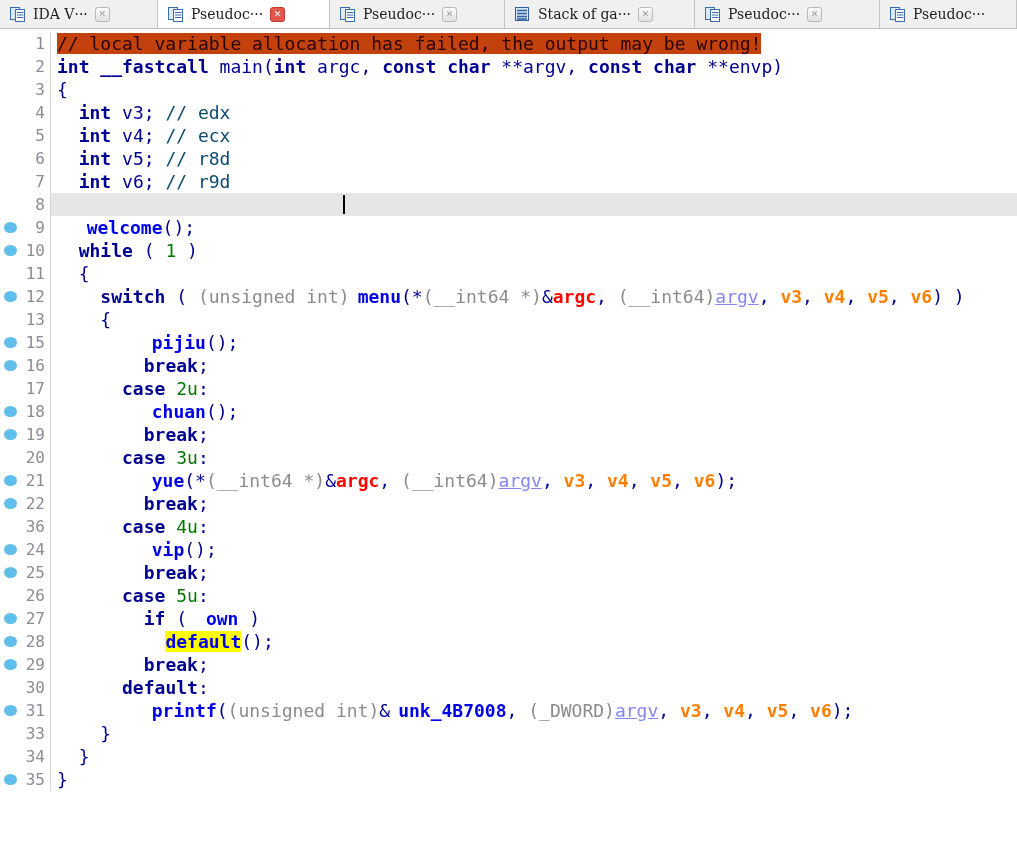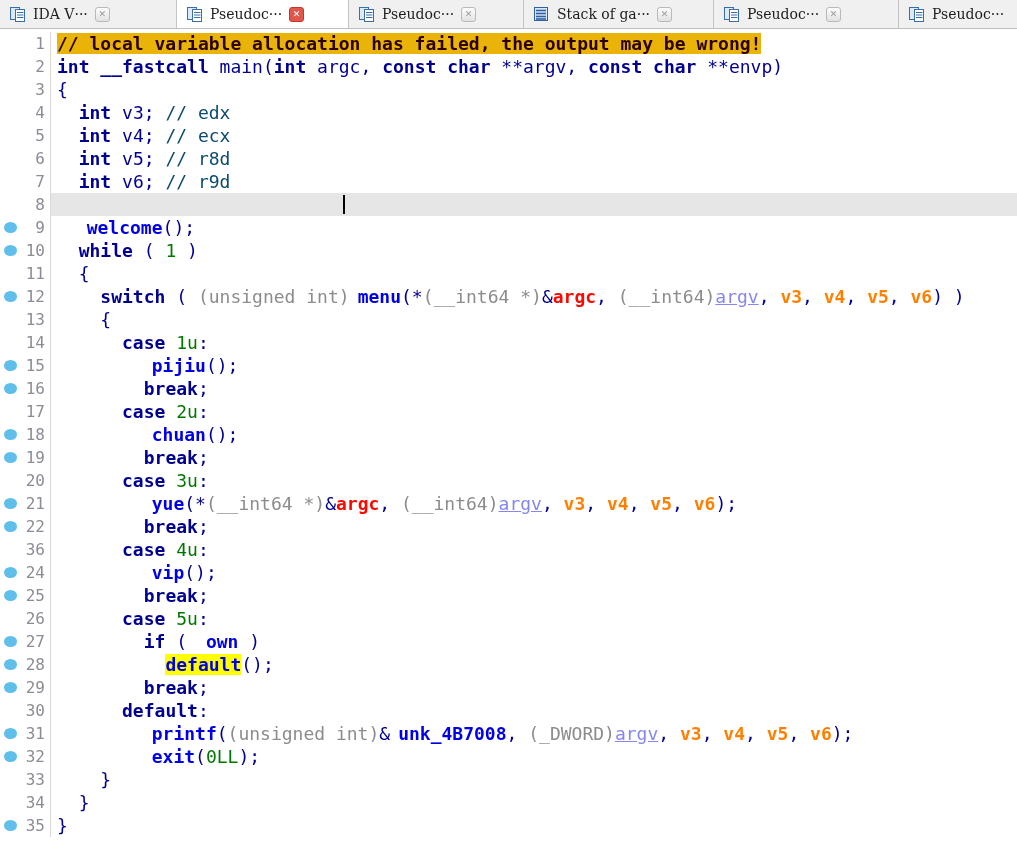--- a/index.html
+++ b/index.html
@@ -49,28 +49,28 @@
   
   .s-pln {color:#000090;}
   .s-kw  {color:#000090;font-weight:bold;}
   .s-fn  {color:#0000e8;font-weight:bold;margin-left:8px;}
   .s-cast{color:#8c8c8c;}
   .s-num {color:#007800;}
   .s-com {color:#0c4a6e;}
   .s-argc{color:#ff0600;font-weight:bold;}
   .s-reg {color:#8686f2;text-decoration:underline;}
   .s-var {color:#ff8000;font-weight:bold;}
-  .s-warn{color:#2b0000;background:#eab308;font-weight:bold;}
+  .s-warn{color:#2b0000;background:#c2410c;font-weight:normal;}
   .s-hlfn{color:#0000e8;font-weight:bold;background:#ffff00;}
 </style>
 </head>
 <body>
 
 <div class="tabbar">
-    <div class="tab" style="width: 177px;">
+    <div class="tab" style="width: 158px;">
       <span class="tabicon"><svg viewBox="0 0 17 17" width="17" height="17">
           <rect x="1.5" y="1.5" width="9" height="12" fill="#dce9f7" stroke="#3a6ea8"></rect>
           <rect x="6.5" y="3.5" width="9" height="12" fill="#ffffff" stroke="#3a6ea8"></rect>
           <line x1="8" y1="6.5" x2="14.5" y2="6.5" stroke="#3a6ea8"></line>
           <line x1="8" y1="9" x2="14.5" y2="9" stroke="#3a6ea8"></line>
           <line x1="8" y1="11.5" x2="14.5" y2="11.5" stroke="#3a6ea8"></line>
         </svg></span>
       <span>IDA V···</span>
       <span class="closebox">✕</span>
     </div>
@@ -136,35 +136,33 @@
     <div class="line"><div class="bpcol"></div><div class="numcol">4</div><div class="text"><span class="s-pln">  </span><span class="s-kw">int</span><span class="s-pln"> v3; </span><span class="s-com">// edx</span></div></div>
     <div class="line"><div class="bpcol"></div><div class="numcol">5</div><div class="text"><span class="s-pln">  </span><span class="s-kw">int</span><span class="s-pln"> v4; </span><span class="s-com">// ecx</span></div></div>
     <div class="line"><div class="bpcol"></div><div class="numcol">6</div><div class="text"><span class="s-pln">  </span><span class="s-kw">int</span><span class="s-pln"> v5; </span><span class="s-com">// r8d</span></div></div>
     <div class="line"><div class="bpcol"></div><div class="numcol">7</div><div class="text"><span class="s-pln">  </span><span class="s-kw">int</span><span class="s-pln"> v6; </span><span class="s-com">// r9d</span></div></div>
     <div class="line cur"><div class="bpcol"></div><div class="numcol">8</div><div class="text"></div><span class="caret" style="left: 343px;"></span></div>
     <div class="line"><div class="bpcol"><span class="bp"></span></div><div class="numcol">9</div><div class="text"><span class="s-pln">  </span><span class="s-fn">welcome</span><span class="s-pln">();</span></div></div>
     <div class="line"><div class="bpcol"><span class="bp"></span></div><div class="numcol">10</div><div class="text"><span class="s-pln">  </span><span class="s-kw">while</span><span class="s-pln"> ( </span><span class="s-num">1</span><span class="s-pln"> )</span></div></div>
     <div class="line"><div class="bpcol"></div><div class="numcol">11</div><div class="text"><span class="s-pln">  {</span></div></div>
     <div class="line"><div class="bpcol"><span class="bp"></span></div><div class="numcol">12</div><div class="text"><span class="s-pln">    </span><span class="s-kw">switch</span><span class="s-pln"> ( </span><span class="s-cast">(unsigned int)</span><span class="s-fn">menu</span><span class="s-pln">(*</span><span class="s-cast">(__int64 *)</span><span class="s-pln">&amp;</span><span class="s-argc">argc</span><span class="s-pln">, </span><span class="s-cast">(__int64)</span><span class="s-reg">argv</span><span class="s-pln">, </span><span class="s-var">v3</span><span class="s-pln">, </span><span class="s-var">v4</span><span class="s-pln">, </span><span class="s-var">v5</span><span class="s-pln">, </span><span class="s-var">v6</span><span class="s-pln">) )</span></div></div>
     <div class="line"><div class="bpcol"></div><div class="numcol">13</div><div class="text"><span class="s-pln">    {</span></div></div>
-    <div class="line"><div class="bpcol"></div><div class="numcol">14</div><div class="text"><span class="s-pln">      </span><span class="s-kw">case</span><span class="s-pln"> </span><span class="s-num">1u</span><span class="s-pln">:</span></div></div>
     <div class="line"><div class="bpcol"><span class="bp"></span></div><div class="numcol">15</div><div class="text"><span class="s-pln">        </span><span class="s-fn">pijiu</span><span class="s-pln">();</span></div></div>
     <div class="line"><div class="bpcol"><span class="bp"></span></div><div class="numcol">16</div><div class="text"><span class="s-pln">        </span><span class="s-kw">break</span><span class="s-pln">;</span></div></div>
     <div class="line"><div class="bpcol"></div><div class="numcol">17</div><div class="text"><span class="s-pln">      </span><span class="s-kw">case</span><span class="s-pln"> </span><span class="s-num">2u</span><span class="s-pln">:</span></div></div>
     <div class="line"><div class="bpcol"><span class="bp"></span></div><div class="numcol">18</div><div class="text"><span class="s-pln">        </span><span class="s-fn">chuan</span><span class="s-pln">();</span></div></div>
     <div class="line"><div class="bpcol"><span class="bp"></span></div><div class="numcol">19</div><div class="text"><span class="s-pln">        </span><span class="s-kw">break</span><span class="s-pln">;</span></div></div>
     <div class="line"><div class="bpcol"></div><div class="numcol">20</div><div class="text"><span class="s-pln">      </span><span class="s-kw">case</span><span class="s-pln"> </span><span class="s-num">3u</span><span class="s-pln">:</span></div></div>
     <div class="line"><div class="bpcol"><span class="bp"></span></div><div class="numcol">21</div><div class="text"><span class="s-pln">        </span><span class="s-fn">yue</span><span class="s-pln">(*</span><span class="s-cast">(__int64 *)</span><span class="s-pln">&amp;</span><span class="s-argc">argc</span><span class="s-pln">, </span><span class="s-cast">(__int64)</span><span class="s-reg">argv</span><span class="s-pln">, </span><span class="s-var">v3</span><span class="s-pln">, </span><span class="s-var">v4</span><span class="s-pln">, </span><span class="s-var">v5</span><span class="s-pln">, </span><span class="s-var">v6</span><span class="s-pln">);</span></div></div>
     <div class="line"><div class="bpcol"><span class="bp"></span></div><div class="numcol">22</div><div class="text"><span class="s-pln">        </span><span class="s-kw">break</span><span class="s-pln">;</span></div></div>
     <div class="line"><div class="bpcol"></div><div class="numcol">36</div><div class="text"><span class="s-pln">      </span><span class="s-kw">case</span><span class="s-pln"> </span><span class="s-num">4u</span><span class="s-pln">:</span></div></div>
     <div class="line"><div class="bpcol"><span class="bp"></span></div><div class="numcol">24</div><div class="text"><span class="s-pln">        </span><span class="s-fn">vip</span><span class="s-pln">();</span></div></div>
     <div class="line"><div class="bpcol"><span class="bp"></span></div><div class="numcol">25</div><div class="text"><span class="s-pln">        </span><span class="s-kw">break</span><span class="s-pln">;</span></div></div>
     <div class="line"><div class="bpcol"></div><div class="numcol">26</div><div class="text"><span class="s-pln">      </span><span class="s-kw">case</span><span class="s-pln"> </span><span class="s-num">5u</span><span class="s-pln">:</span></div></div>
     <div class="line"><div class="bpcol"><span class="bp"></span></div><div class="numcol">27</div><div class="text"><span class="s-pln">        </span><span class="s-kw">if</span><span class="s-pln"> ( </span><span class="s-fn">own</span><span class="s-pln"> )</span></div></div>
     <div class="line"><div class="bpcol"><span class="bp"></span></div><div class="numcol">28</div><div class="text"><span class="s-pln">          </span><span class="s-hlfn">default</span><span class="s-pln">();</span></div></div>
     <div class="line"><div class="bpcol"><span class="bp"></span></div><div class="numcol">29</div><div class="text"><span class="s-pln">        </span><span class="s-kw">break</span><span class="s-pln">;</span></div></div>
     <div class="line"><div class="bpcol"></div><div class="numcol">30</div><div class="text"><span class="s-pln">      </span><span class="s-kw">default</span><span class="s-pln">:</span></div></div>
     <div class="line"><div class="bpcol"><span class="bp"></span></div><div class="numcol">31</div><div class="text"><span class="s-pln">        </span><span class="s-fn">printf</span><span class="s-pln">(</span><span class="s-cast">(unsigned int)</span><span class="s-pln">&amp;</span><span class="s-fn">unk_4B7008</span><span class="s-pln">, </span><span class="s-cast">(_DWORD)</span><span class="s-reg">argv</span><span class="s-pln">, </span><span class="s-var">v3</span><span class="s-pln">, </span><span class="s-var">v4</span><span class="s-pln">, </span><span class="s-var">v5</span><span class="s-pln">, </span><span class="s-var">v6</span><span class="s-pln">);</span></div></div>
-    <div class="line"><div class="bpcol"><span class="bp"></span></div><div class="numcol">32</div><div class="text"><span class="s-pln">        </span><span class="s-fn">exit</span><span class="s-pln">(</span><span class="s-num">0LL</span><span class="s-pln">);</span></div></div>
     <div class="line"><div class="bpcol"></div><div class="numcol">33</div><div class="text"><span class="s-pln">    }</span></div></div>
     <div class="line"><div class="bpcol"></div><div class="numcol">34</div><div class="text"><span class="s-pln">  }</span></div></div>
     <div class="line"><div class="bpcol"><span class="bp"></span></div><div class="numcol">35</div><div class="text"><span class="s-pln">}</span></div></div>
   </div>
 
 </body></html>

